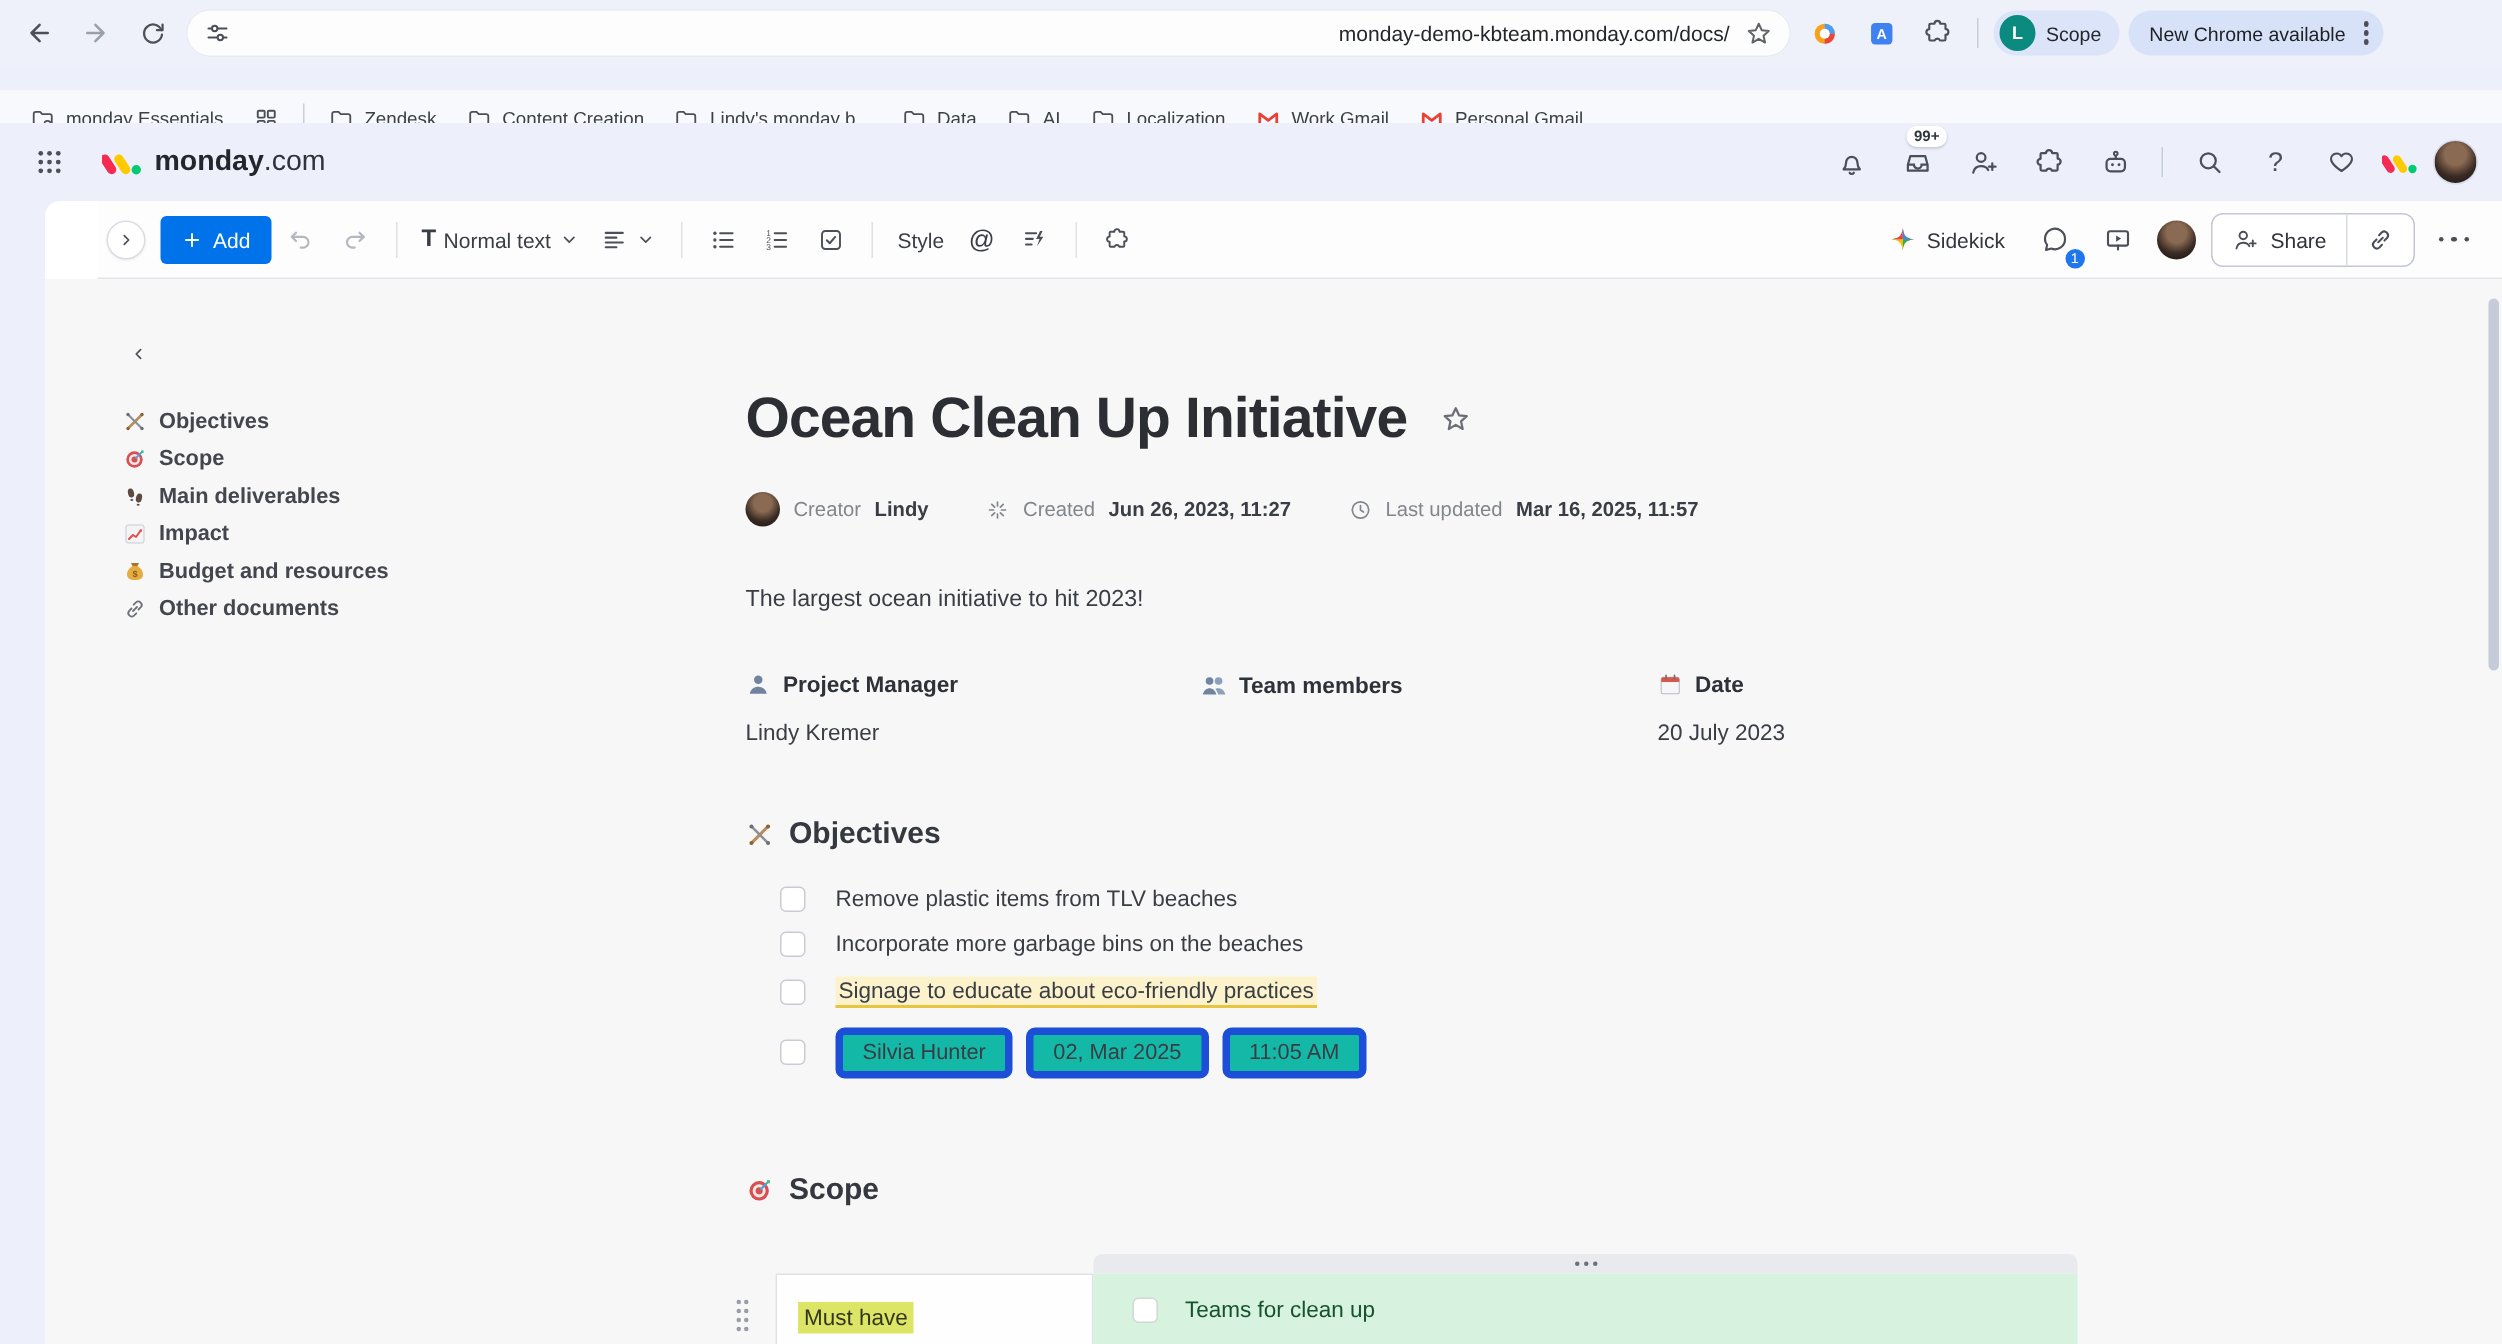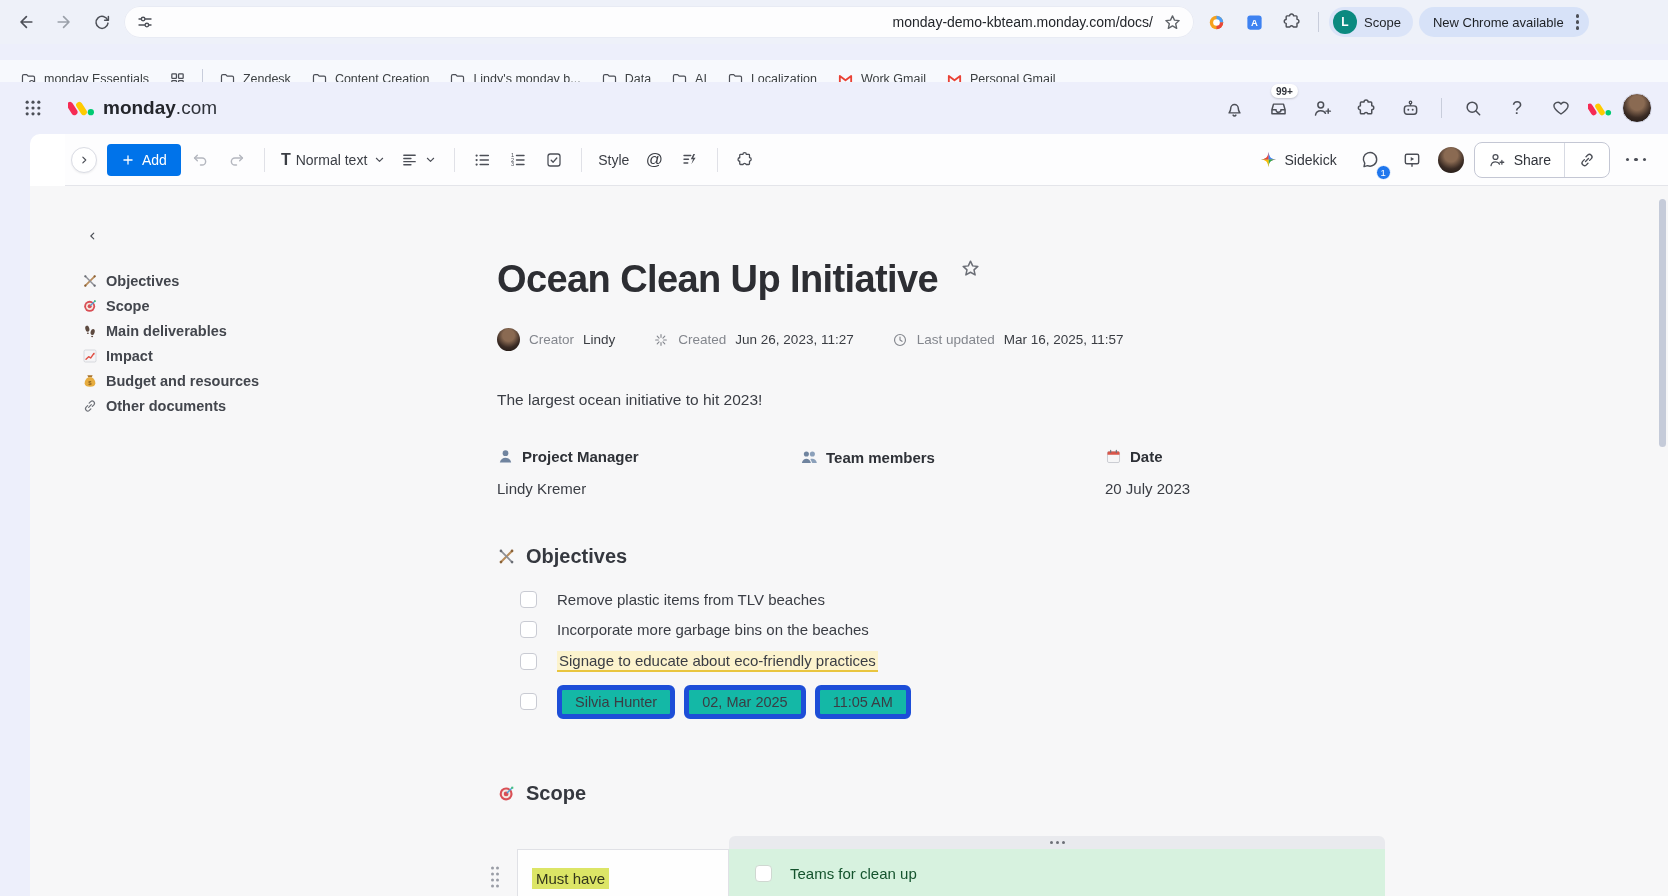--- a/index.html
+++ b/index.html
@@ -28,21 +28,21 @@
 
   
   .bmbar { position:absolute; top:60px; left:0; right:0; height:38px; background:#f7f9fd;
     display:flex; align-items:center; padding:0 12px; gap:4px; }
   .bmitem { display:flex; align-items:center; gap:7px; font-size:12.5px; color:#3c4043;
     padding:5px 8px; border-radius:6px; cursor:pointer; white-space:nowrap; }
 
   
   .mhead { position:absolute; top:82px; left:0; right:0; height:52px; background:#edeffb;
     display:flex; align-items:center; padding:0 16px; }
-  .brand { display:flex; align-items:flex-start; gap:8px; margin-left:18px; cursor:pointer; }
+  .brand { display:flex; align-items:center; gap:8px; margin-left:18px; cursor:pointer; }
   .brand .btxt { font-size:19px; color:#30333a; }
   .brand .btxt b { font-weight:bold; color:#24262c; }
   .mhead-right { margin-left:auto; display:flex; align-items:center; gap:10px; }
   .mico { width:34px; height:34px; border-radius:6px; display:flex; align-items:center; justify-content:center;
     cursor:pointer; position:relative; }
   .badge99 { position:absolute; top:-7px; left:10px; background:#fff; border-radius:9px; font-size:10px;
     font-weight:bold; color:#30333a; padding:1.5px 5px; box-shadow:0 1px 2px rgba(0,0,0,.18); }
   .avphoto { width:30px; height:30px; border-radius:50%;
     background:radial-gradient(circle at 50% 32%, #8a6a52 0 30%, #3a2b24 62%, #17120f 100%);
     border:1px solid #d9dcec; cursor:pointer; }
@@ -84,24 +84,24 @@
 
   
   .outline { position:absolute; left:50px; top:38px; width:330px; }
   .collapsebtn { width:24px; height:24px; display:flex; align-items:center; justify-content:center;
     cursor:pointer; border-radius:4px; color:#4c4f57; margin-bottom:20px; }
   .olitem { display:flex; align-items:center; gap:8px; font-size:14.5px; font-weight:bold; color:#43464d;
     padding:4.5px 2px; cursor:pointer; border-radius:4px; }
 
   
   .maincol { position:absolute; left:467px; top:58px; width:920px; }
-  .doctitle-row { display:flex; gap:22px; margin-top:14px; }
+  .doctitle-row { display:flex; align-items:center; gap:22px; margin-top:14px; }
   .doctitle { font-size:38px; font-weight:bold; color:#2d2e33; letter-spacing:-0.6px; cursor:text; }
   .metarow { display:flex; align-items:center; gap:9px; margin-top:27px; font-size:13.5px; color:#83868d; }
-  .metarow b { color:#3a3d43; font-weight:normal; }
+  .metarow b { color:#3a3d43; font-weight:bold; }
   .metarow .mavatar { width:23px; height:23px; border-radius:50%;
     background:radial-gradient(circle at 50% 32%, #8a6a52 0 30%, #3a2b24 62%, #17120f 100%); }
   .metagap { width:20px; }
   .intro { margin-top:40px; font-size:15.5px; color:#3a3d44; cursor:text; }
   .fieldsrow { display:flex; margin-top:39px; }
   .fcol { display:flex; flex-direction:column; gap:15px; }
   .fcol.c1 { width:303px; } .fcol.c2 { width:305px; } .fcol.c3 { width:220px; }
   .flabel { display:flex; align-items:center; gap:8px; font-size:15px; font-weight:bold; color:#2e3137; cursor:text; }
   .fvalue { font-size:15px; color:#3a3d44; min-height:18px; cursor:text; }
   .secheading { display:flex; align-items:center; gap:10px; font-size:20px; font-weight:bold; color:#35383f;

